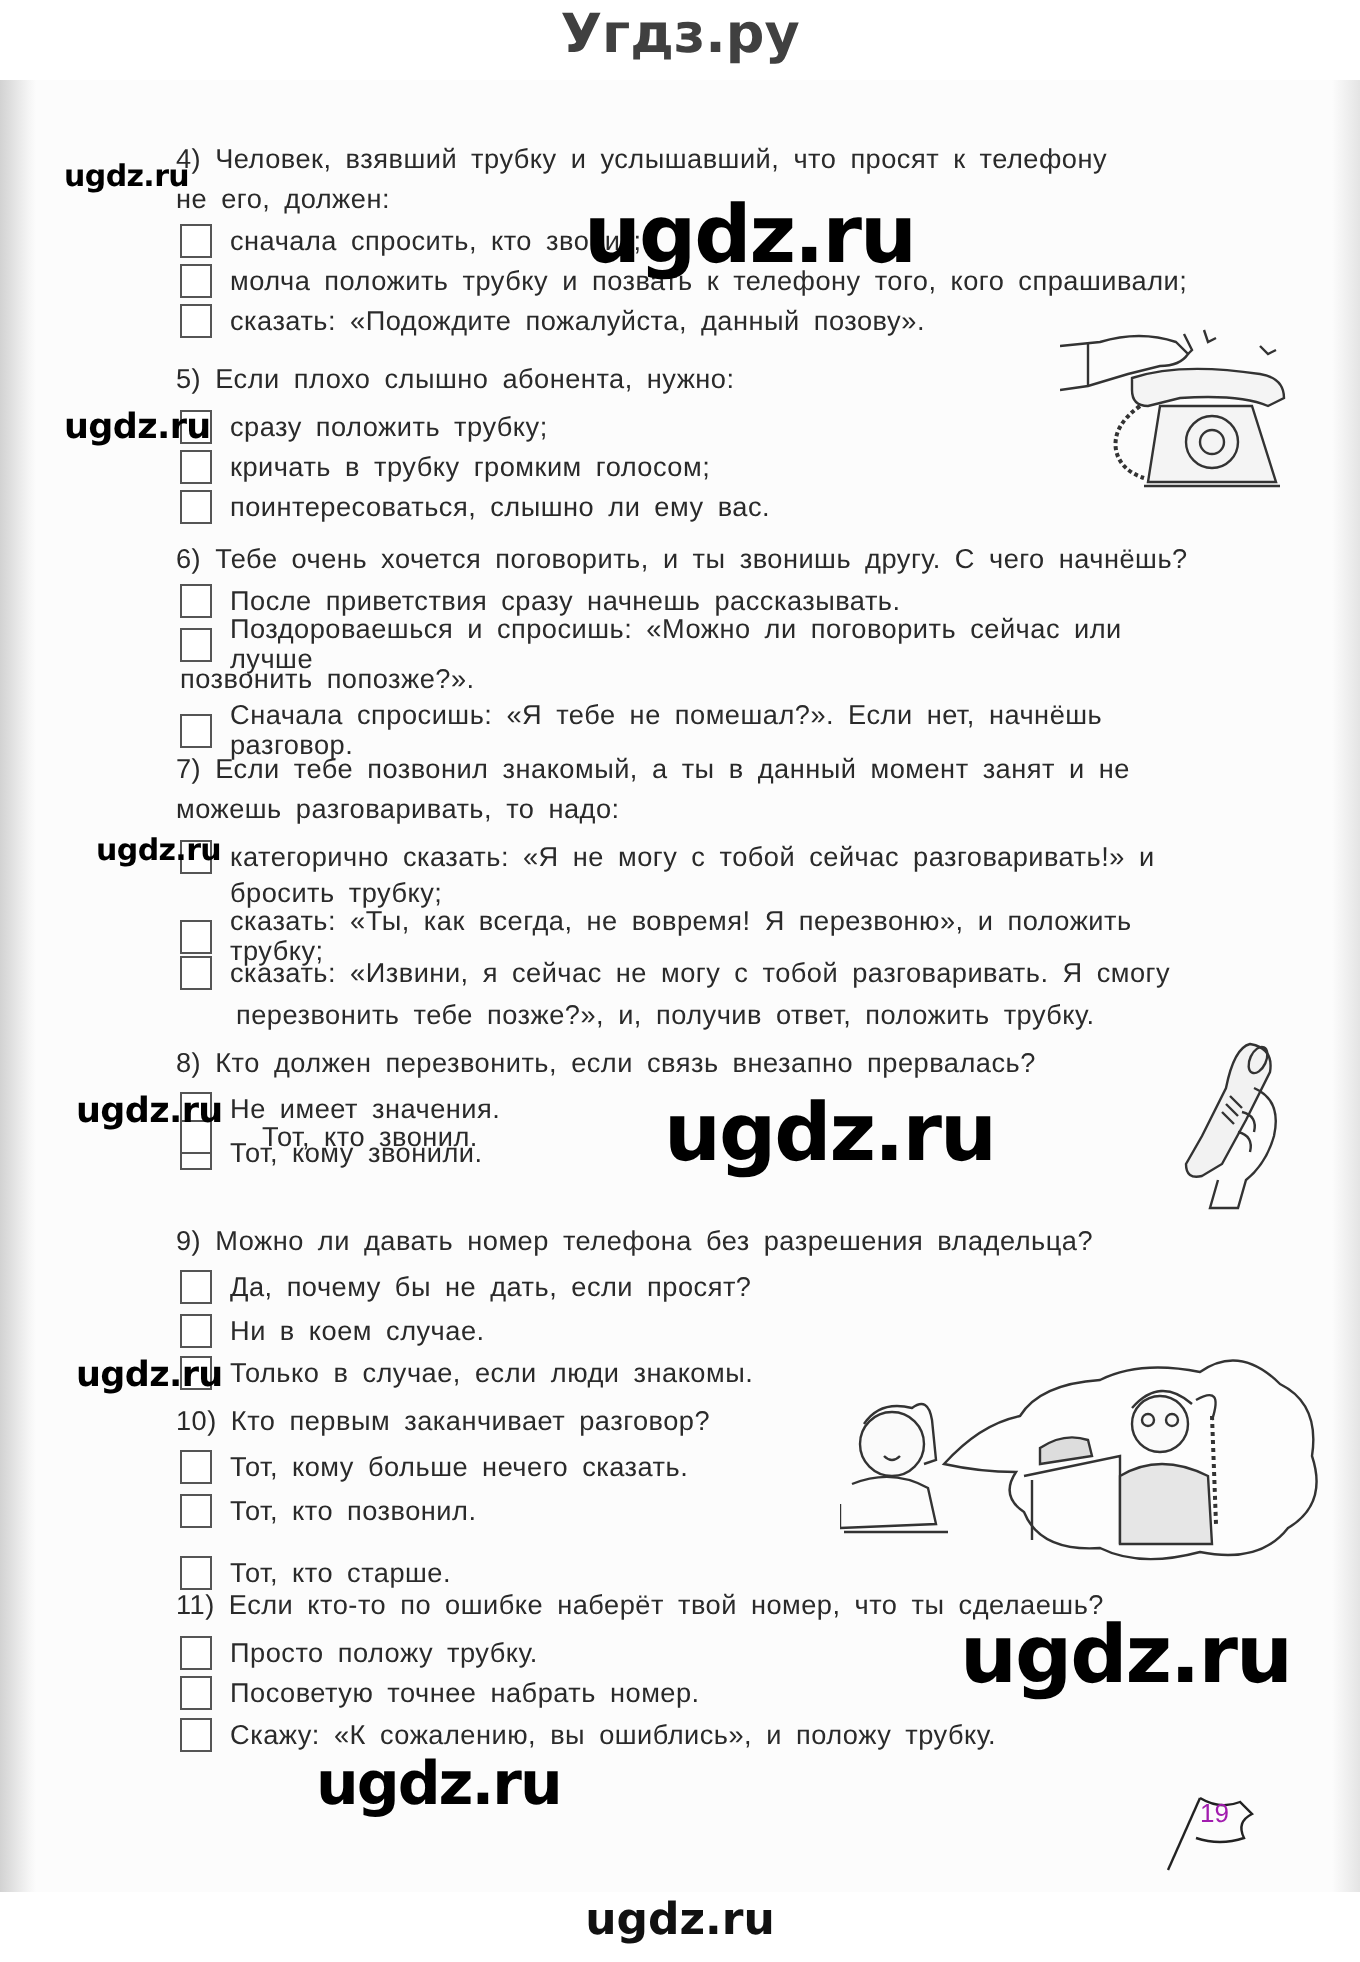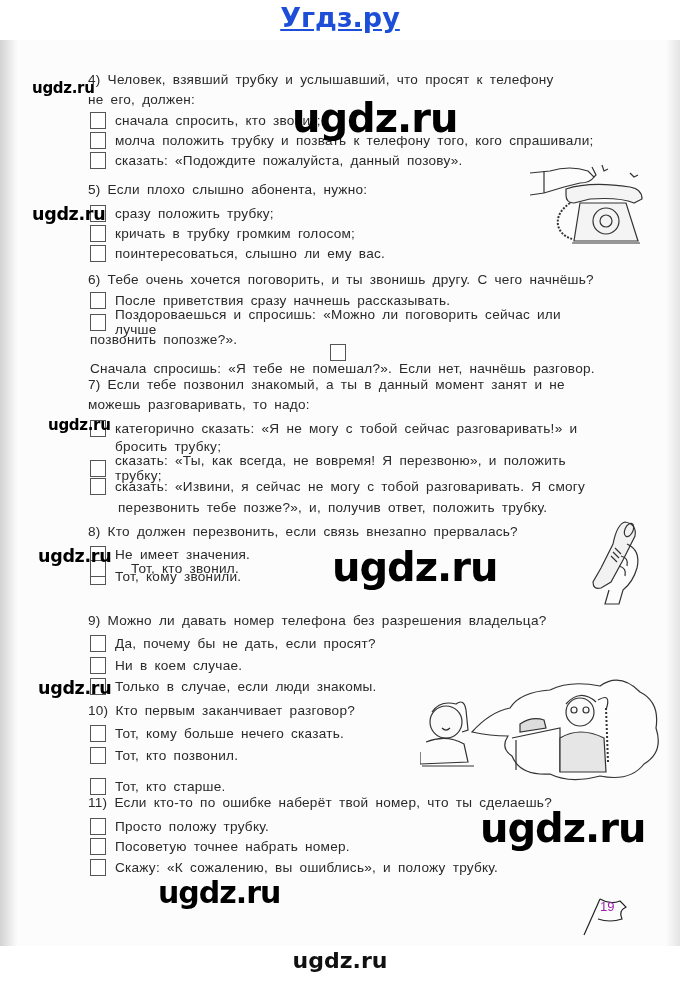--- a/index.html
+++ b/index.html
@@ -3,21 +3,21 @@
 <meta charset="utf-8">
 <style>
   html, body { margin: 0; padding: 0; }
   body {
     width: 680px; height: 981px; background: #ffffff; position: relative; overflow: hidden;
     font-family: "Liberation Sans", sans-serif; color: #2a2a2a;
   }
   .site-header {
     position: absolute; left: 0; top: 0; width: 680px; height: 40px;
     text-align: center; font-family: "DejaVu Sans", sans-serif; font-weight: bold;
-    font-size: 27px; line-height: 36px; color: #1d4ed8; text-decoration: underline;
+    font-size: 27px; line-height: 36px; color: #404040;
   }
   .page {
     position: absolute; left: 0; top: 40px; width: 680px; height: 906px;
     background: #fcfcfc;
   }
   .page-shadow-left {
     position: absolute; left: 0; top: 40px; width: 18px; height: 906px;
     background: linear-gradient(to right, #d2d2d2, #f5f5f5 80%, rgba(252,252,252,0));
   }
   .page-shadow-right {
@@ -102,21 +102,21 @@
   <div class="q" style="top:270px;">6) Тебе очень хочется поговорить, и ты звонишь другу. С чего начнёшь?</div>
   <div class="opt" style="top:290px;">
     <span class="cb"></span>
     <span>После приветствия сразу начнешь рассказывать.</span>
   </div>
   <div class="opt" style="top:312px;">
     <span class="cb"></span>
     <span>Поздороваешься и спросишь: «Можно ли поговорить сейчас или лучше</span>
   </div>
   <div class="cont" style="left:90px; top:330px;">позвонить попозже?».</div>
-  <div class="opt" style="top:344px;flex-direction:column;">
+  <div class="opt" style="top:355px;">
     <span class="cb"></span>
     <span>Сначала спросишь: «Я тебе не помешал?». Если нет, начнёшь разговор.</span>
   </div>
 
   <div class="q" style="top:375px;">7) Если тебе позвонил знакомый, а ты в данный момент занят и не</div>
   <div class="q" style="top:395px;">можешь разговаривать, то надо:</div>
   <div class="opt" style="top:418px;">
     <span class="cb"></span>
     <span>категорично сказать: «Я не могу с тобой сейчас разговаривать!» и</span>
   </div>

